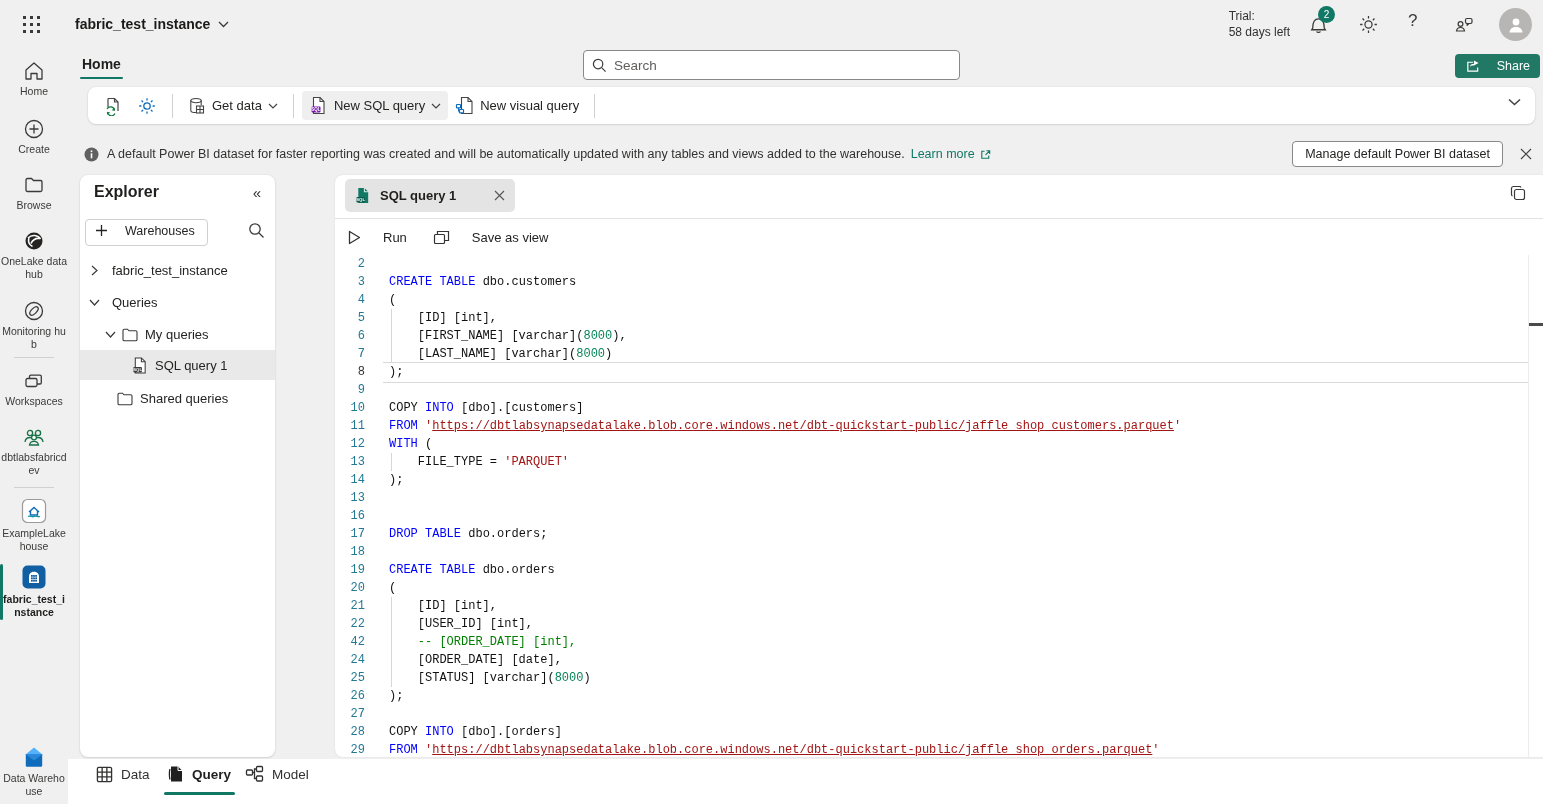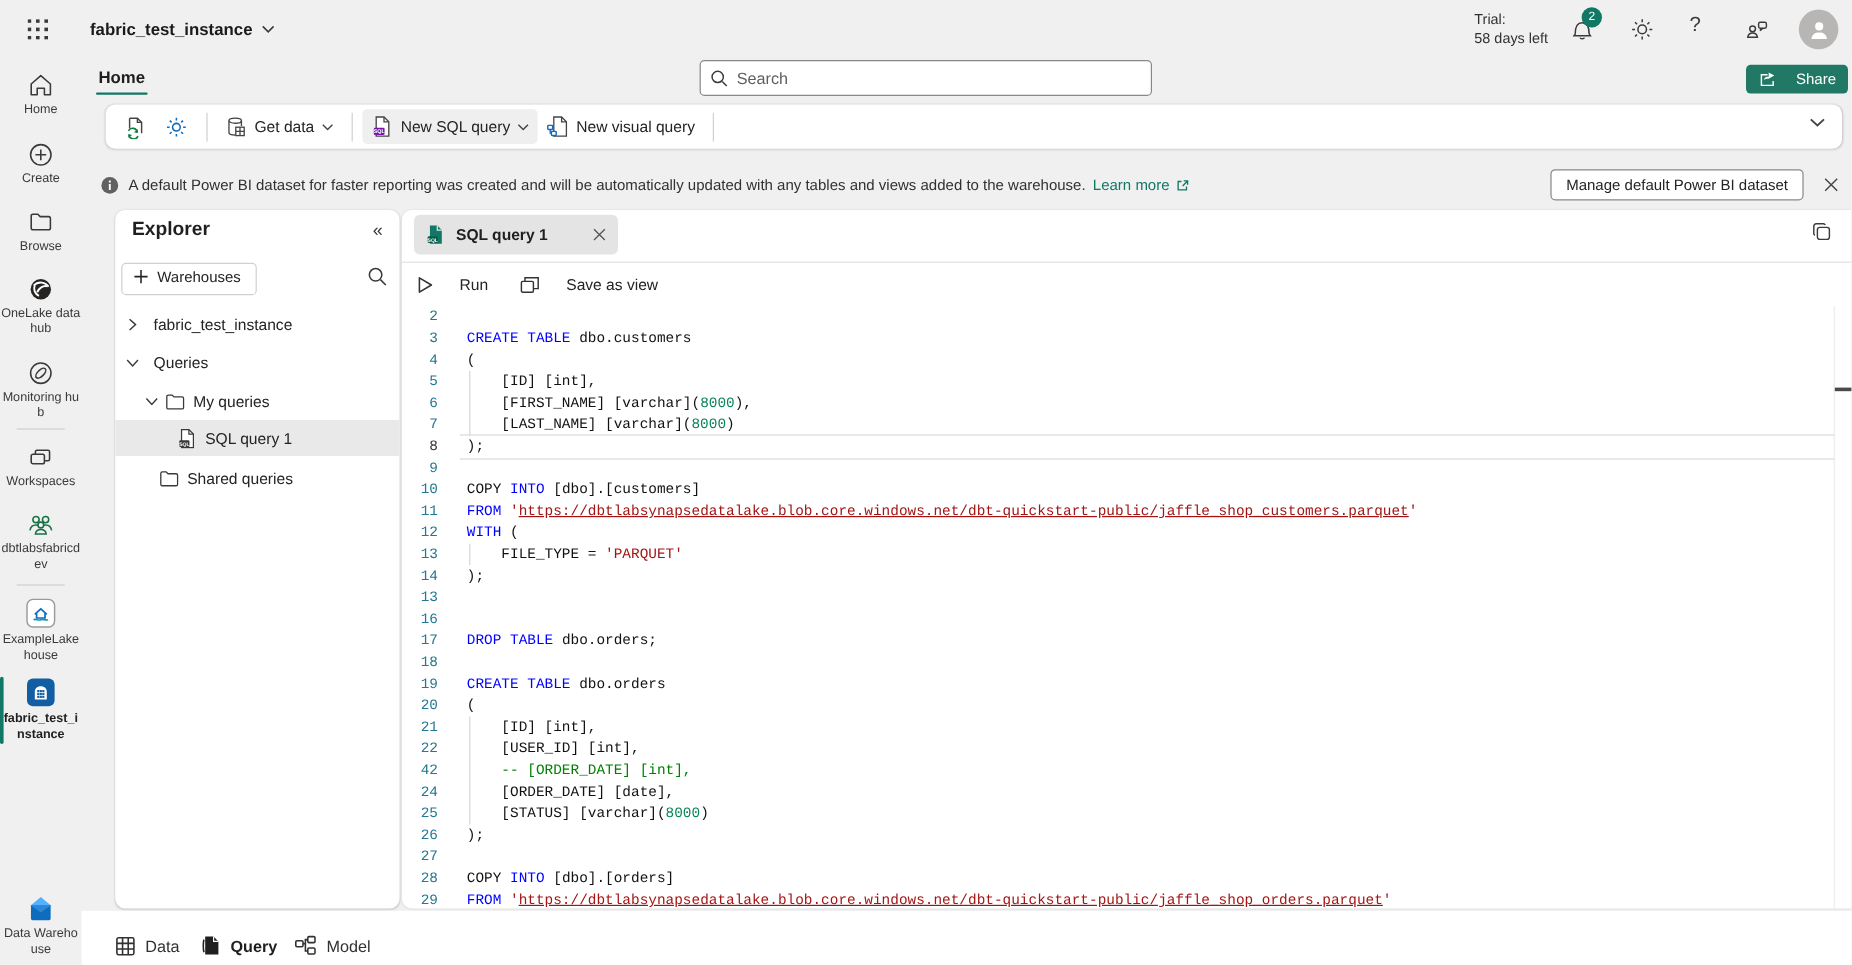--- a/index.html
+++ b/index.html
@@ -49,26 +49,26 @@
 
   
   .leftrail { position:absolute; left:0; top:48px; width:68px; height:756px; }
   .rail-item { position:absolute; left:0; width:68px; display:flex; flex-direction:column; align-items:center; gap:3px; cursor:pointer; }
   .rail-item .lbl { font-size:10.5px; line-height:13px; color:#3b3a39; text-align:center; width:66px; word-break:break-all; }
   .rail-item.sel .lbl { font-weight:700; color:#201f1e; }
   .rail-sel-bar { position:absolute; left:0; width:3px; height:56px; background:#117865; border-radius:2px; }
   .rail-div { position:absolute; left:14px; width:40px; height:1px; background:#d2d0ce; }
 
   
-  .explorer { position:absolute; left:96px; top:175px; width:237px; height:582px; background:#fff; border-radius:8px;
+  .explorer { position:absolute; left:80px; top:175px; width:195px; height:582px; background:#fff; border-radius:8px;
     box-shadow:0 0 2px rgba(0,0,0,.10), 0 1px 2px rgba(0,0,0,.10); overflow:hidden; }
   .exp-title { position:absolute; left:14px; top:8px; font-size:16px; font-weight:700; color:#201f1e; }
   .exp-collapse { position:absolute; right:14px; top:9px; font-size:15px; color:#323130; cursor:pointer; }
   .wh-btn { position:absolute; left:5px; top:44px; height:27px; border:1px solid #d2d0ce; border-radius:4px; background:#fff;
-    display:flex; align-items:center; gap:7px; padding:0 12px 4px 9px; font-size:12.5px; color:#252423; cursor:pointer; font-family:inherit; }
+    display:flex; align-items:center; gap:17px; padding:0 12px 4px 9px; font-size:12.5px; color:#252423; cursor:pointer; font-family:inherit; }
   .exp-search { position:absolute; right:10px; top:47px; cursor:pointer; }
   .trow { position:absolute; left:0; width:237px; height:25px; display:flex; align-items:center; font-size:13px; color:#252423; cursor:pointer; }
   .trow .chev { width:12px; display:flex; justify-content:center; }
   .trow.sel { background:#e9e9e9; height:30px; }
   .tlbl { white-space:nowrap; }
 
   
   .editor { position:absolute; left:335px; top:175px; width:1208px; height:582px; background:#fff;
     border-radius:8px 0 0 8px; box-shadow:0 0 2px rgba(0,0,0,.10); overflow:hidden; }
   .qtab { position:absolute; left:10px; top:4px; width:170px; height:33px; background:#e4e4e4; border-radius:5px;
@@ -89,21 +89,21 @@
   .cl.ind::before { content:''; position:absolute; left:2px; top:0; bottom:0; width:1px; background:#d6d6d6; }
   .cl.cur::after { content:''; position:absolute; left:-6px; top:-1px; width:1146px; height:19px;
     border-top:1px solid #d9d9d9; border-bottom:1px solid #d9d9d9; pointer-events:none; }
   .t-k { color:#0000ff; } .t-p { color:#111; } .t-n { color:#098658; }
   .t-s { color:#a31515; } .t-u { color:#a31515; text-decoration:underline; } .t-c { color:#008000; }
   .sbar-track { position:absolute; right:14px; top:80px; bottom:0; width:1px; background:#ececec; }
   .sbar-mark { position:absolute; right:0; top:148px; width:14px; height:3px; background:#4a4a4a; }
 
   
   .bottombar { position:absolute; left:68px; top:759px; width:1475px; height:45px; background:#fff; }
-  .btab { position:absolute; top:14px; height:30px; display:flex; align-items:center; gap:8px; font-size:13.5px; color:#323130; cursor:pointer; }
+  .btab { position:absolute; top:0; height:30px; display:flex; align-items:center; gap:8px; font-size:13.5px; color:#323130; cursor:pointer; }
   .btab.active { font-weight:700; color:#201f1e; }
   .btab.active::after { content:''; position:absolute; left:-4px; right:-4px; bottom:-6px; height:3px; background:#117865; border-radius:2px; }
 
   .sqlmini { font-size:4.5px; font-weight:700; }
 </style>
 </head>
 <body>
 
 <div class="topbar">
   <div class="waffle">

